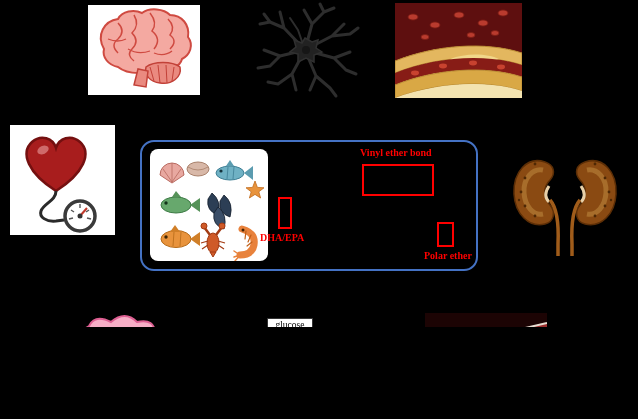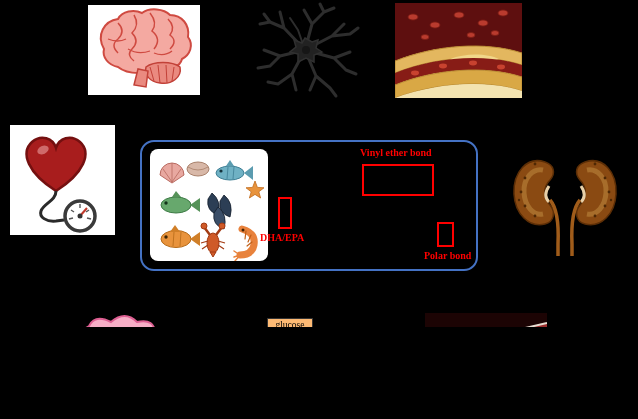--- a/index.html
+++ b/index.html
@@ -37,21 +37,21 @@
   .red-label {
     color:#ff0000; font-size:10px; font-weight:bold;
     white-space:nowrap; line-height:1.1;
   }
   .lbl-vinyl { left:218px; top:5px; }
   .lbl-dha   { left:118px; top:90px; }
   .lbl-polar { left:282px; top:108px; }
 
   .glucose-label {
     left:29px; top:3px; width:46px; height:15px;
-    background:#fdba74; border:1px solid #333;
+    background:#ffffff; border:1px solid #333;
     color:#000; font-size:9.5px; line-height:13px; text-align:center;
   }
 </style>
 </head>
 <body>
 
 <div class="canvas">
 
   <div class="abs img-box white-bg brain-box">
     <svg viewBox="0 0 112 90">
@@ -175,21 +175,21 @@
       </svg>
     </div>
 
     <div class="abs red-label lbl-vinyl">Vinyl ether bond</div>
     <div class="abs red-rect rr-vinyl"></div>
 
     <div class="abs red-rect rr-dha"></div>
     <div class="abs red-label lbl-dha">DHA/EPA</div>
 
     <div class="abs red-rect rr-polar"></div>
-    <div class="abs red-label lbl-polar">Polar bond</div>
+    <div class="abs red-label lbl-polar">Polar ether</div>
   </div>
 
   <div class="abs img-box kidney-box">
     <svg viewBox="0 0 120 112">
       <path d="M40,14 C22,8 8,24 9,46 C10,66 24,80 40,76 C49,74 51,64 45,57 C38,49 38,39 45,32 C51,25 49,17 40,14 Z" fill="#8a4a12" stroke="#5c2e06" stroke-width="1.5"></path>
       <path d="M38,22 C28,20 18,30 19,45 C20,58 28,68 38,66" fill="none" stroke="#c08a40" stroke-width="5" opacity="0.55"></path>
       <g fill="#4e2805">
         <circle cx="20" cy="30" r="1.4"></circle>
           <circle cx="16" cy="44" r="1.4"></circle>
           <circle cx="20" cy="58" r="1.4"></circle>

